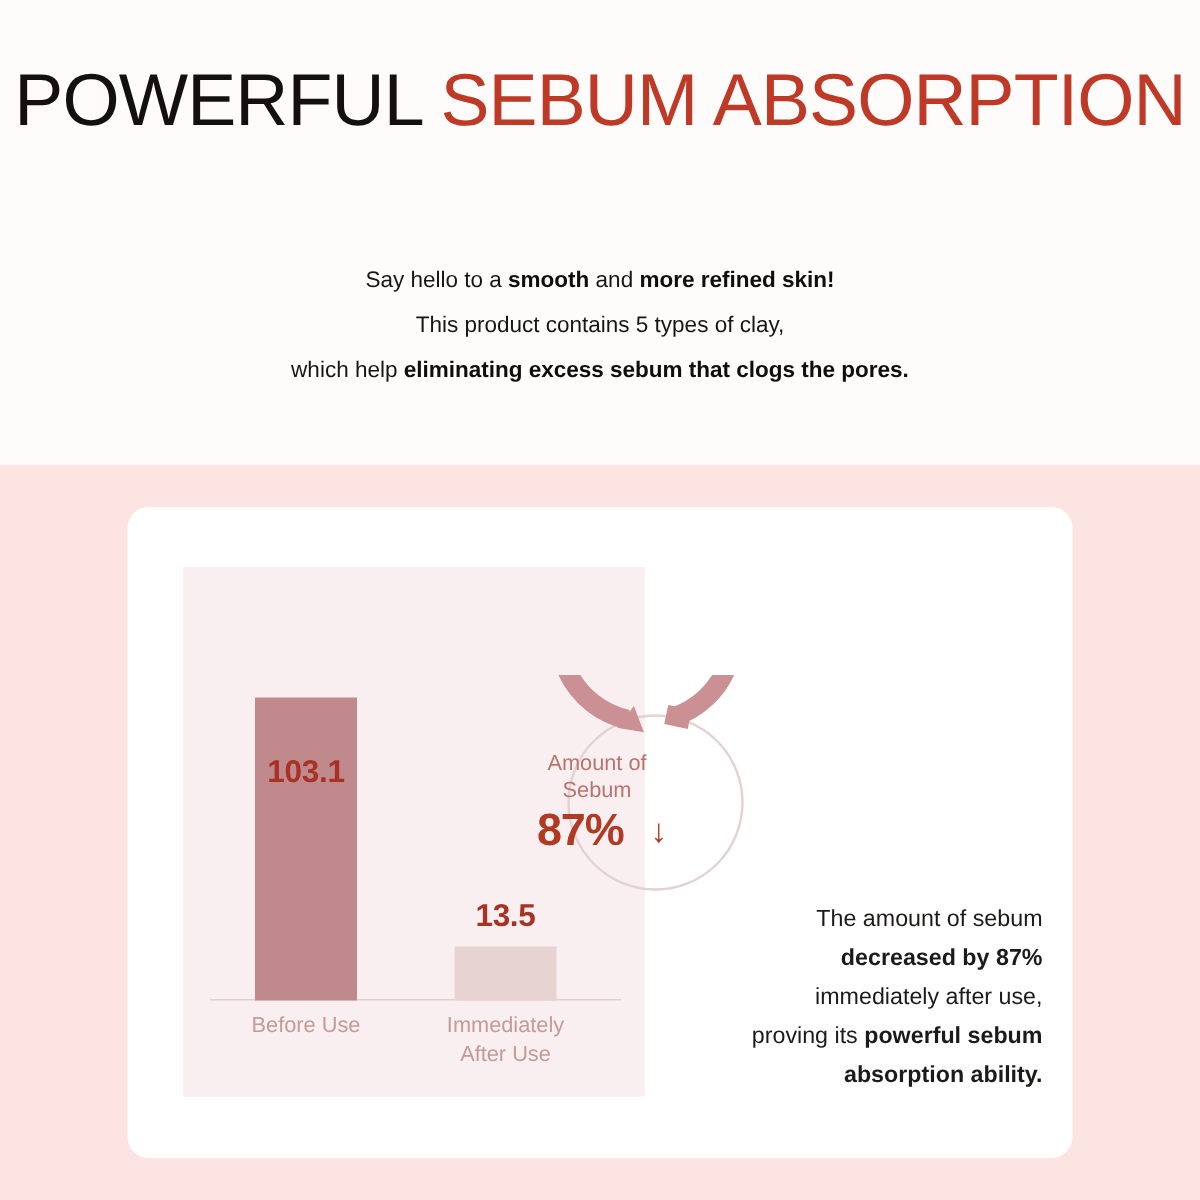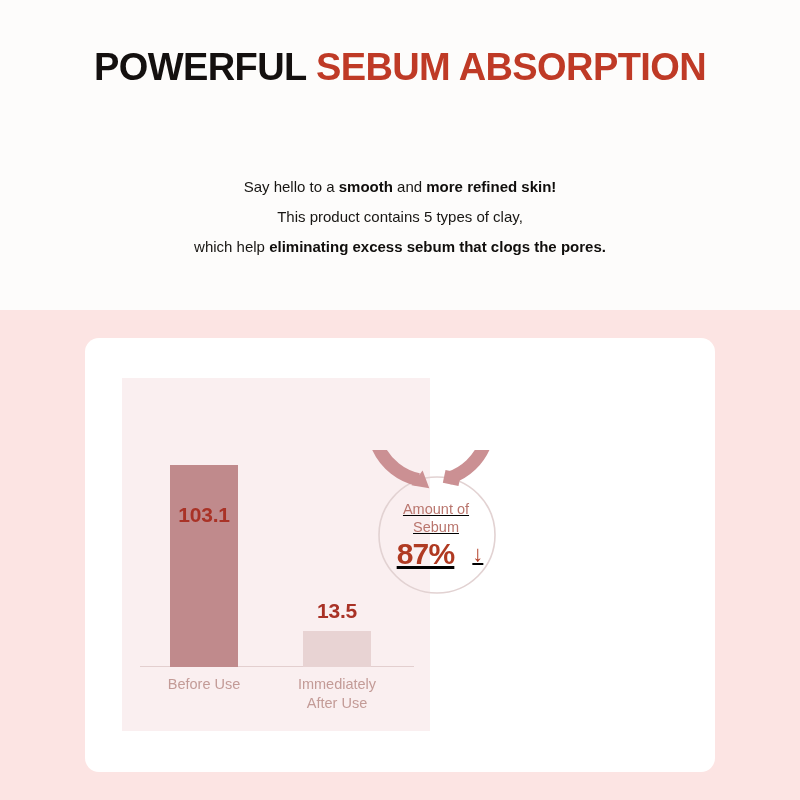--- a/index.html
+++ b/index.html
@@ -23,22 +23,22 @@
     width: 800px;
     height: 310px;
     background: #fdfcfb;
     text-align: center;
   }
 
   .headline {
     position: absolute;
     left: 0; top: 44px;
     width: 800px;
-    font-size: 38px;
-    font-weight: bold;
+    font-size: 49px;
+    font-weight: normal;
     line-height: 47px;
     letter-spacing: -0.6px;
     color: #14100f;
   }
   .headline .accent { color: #bf3a26; }
 
   .subcopy {
     position: absolute;
     left: 0; top: 172px;
     width: 800px;
@@ -137,23 +137,21 @@
   }
   .donut svg { display: block; }
 
   .donut-text {
     position: absolute;
     left: 0; top: 0;
     width: 170px;
     height: 170px;
     display: flex;
     flex-direction: column;
-    align-items: center;
     justify-content: center;
-    text-decoration: underline;
   }
   .donut-caption {
     font-size: 14.5px;
     line-height: 18px;
     color: #b9756d;
     text-align: center;
     width: 96px;
     margin-left: -2px;
   }
   .donut-figure-row {
@@ -246,14 +244,23 @@
 
     <div class="donut-text">
       <div class="donut-caption">Amount of Sebum</div>
       <div class="donut-figure-row">
         <span class="donut-figure">87%</span>
         <span class="donut-arrow">↓</span>
       </div>
     </div>
   </div>
 
+  <div class="blurb">
+    <div>The amount of sebum</div>
+    <div><b>decreased by 87%</b></div>
+    <div>immediately after use,</div>
+    <div>
+      <span>proving its </span><b>powerful sebum</b>
+    </div>
+    <div><b>absorption ability.</b></div>
+  </div>
 
 </div>
 
 </body></html>

